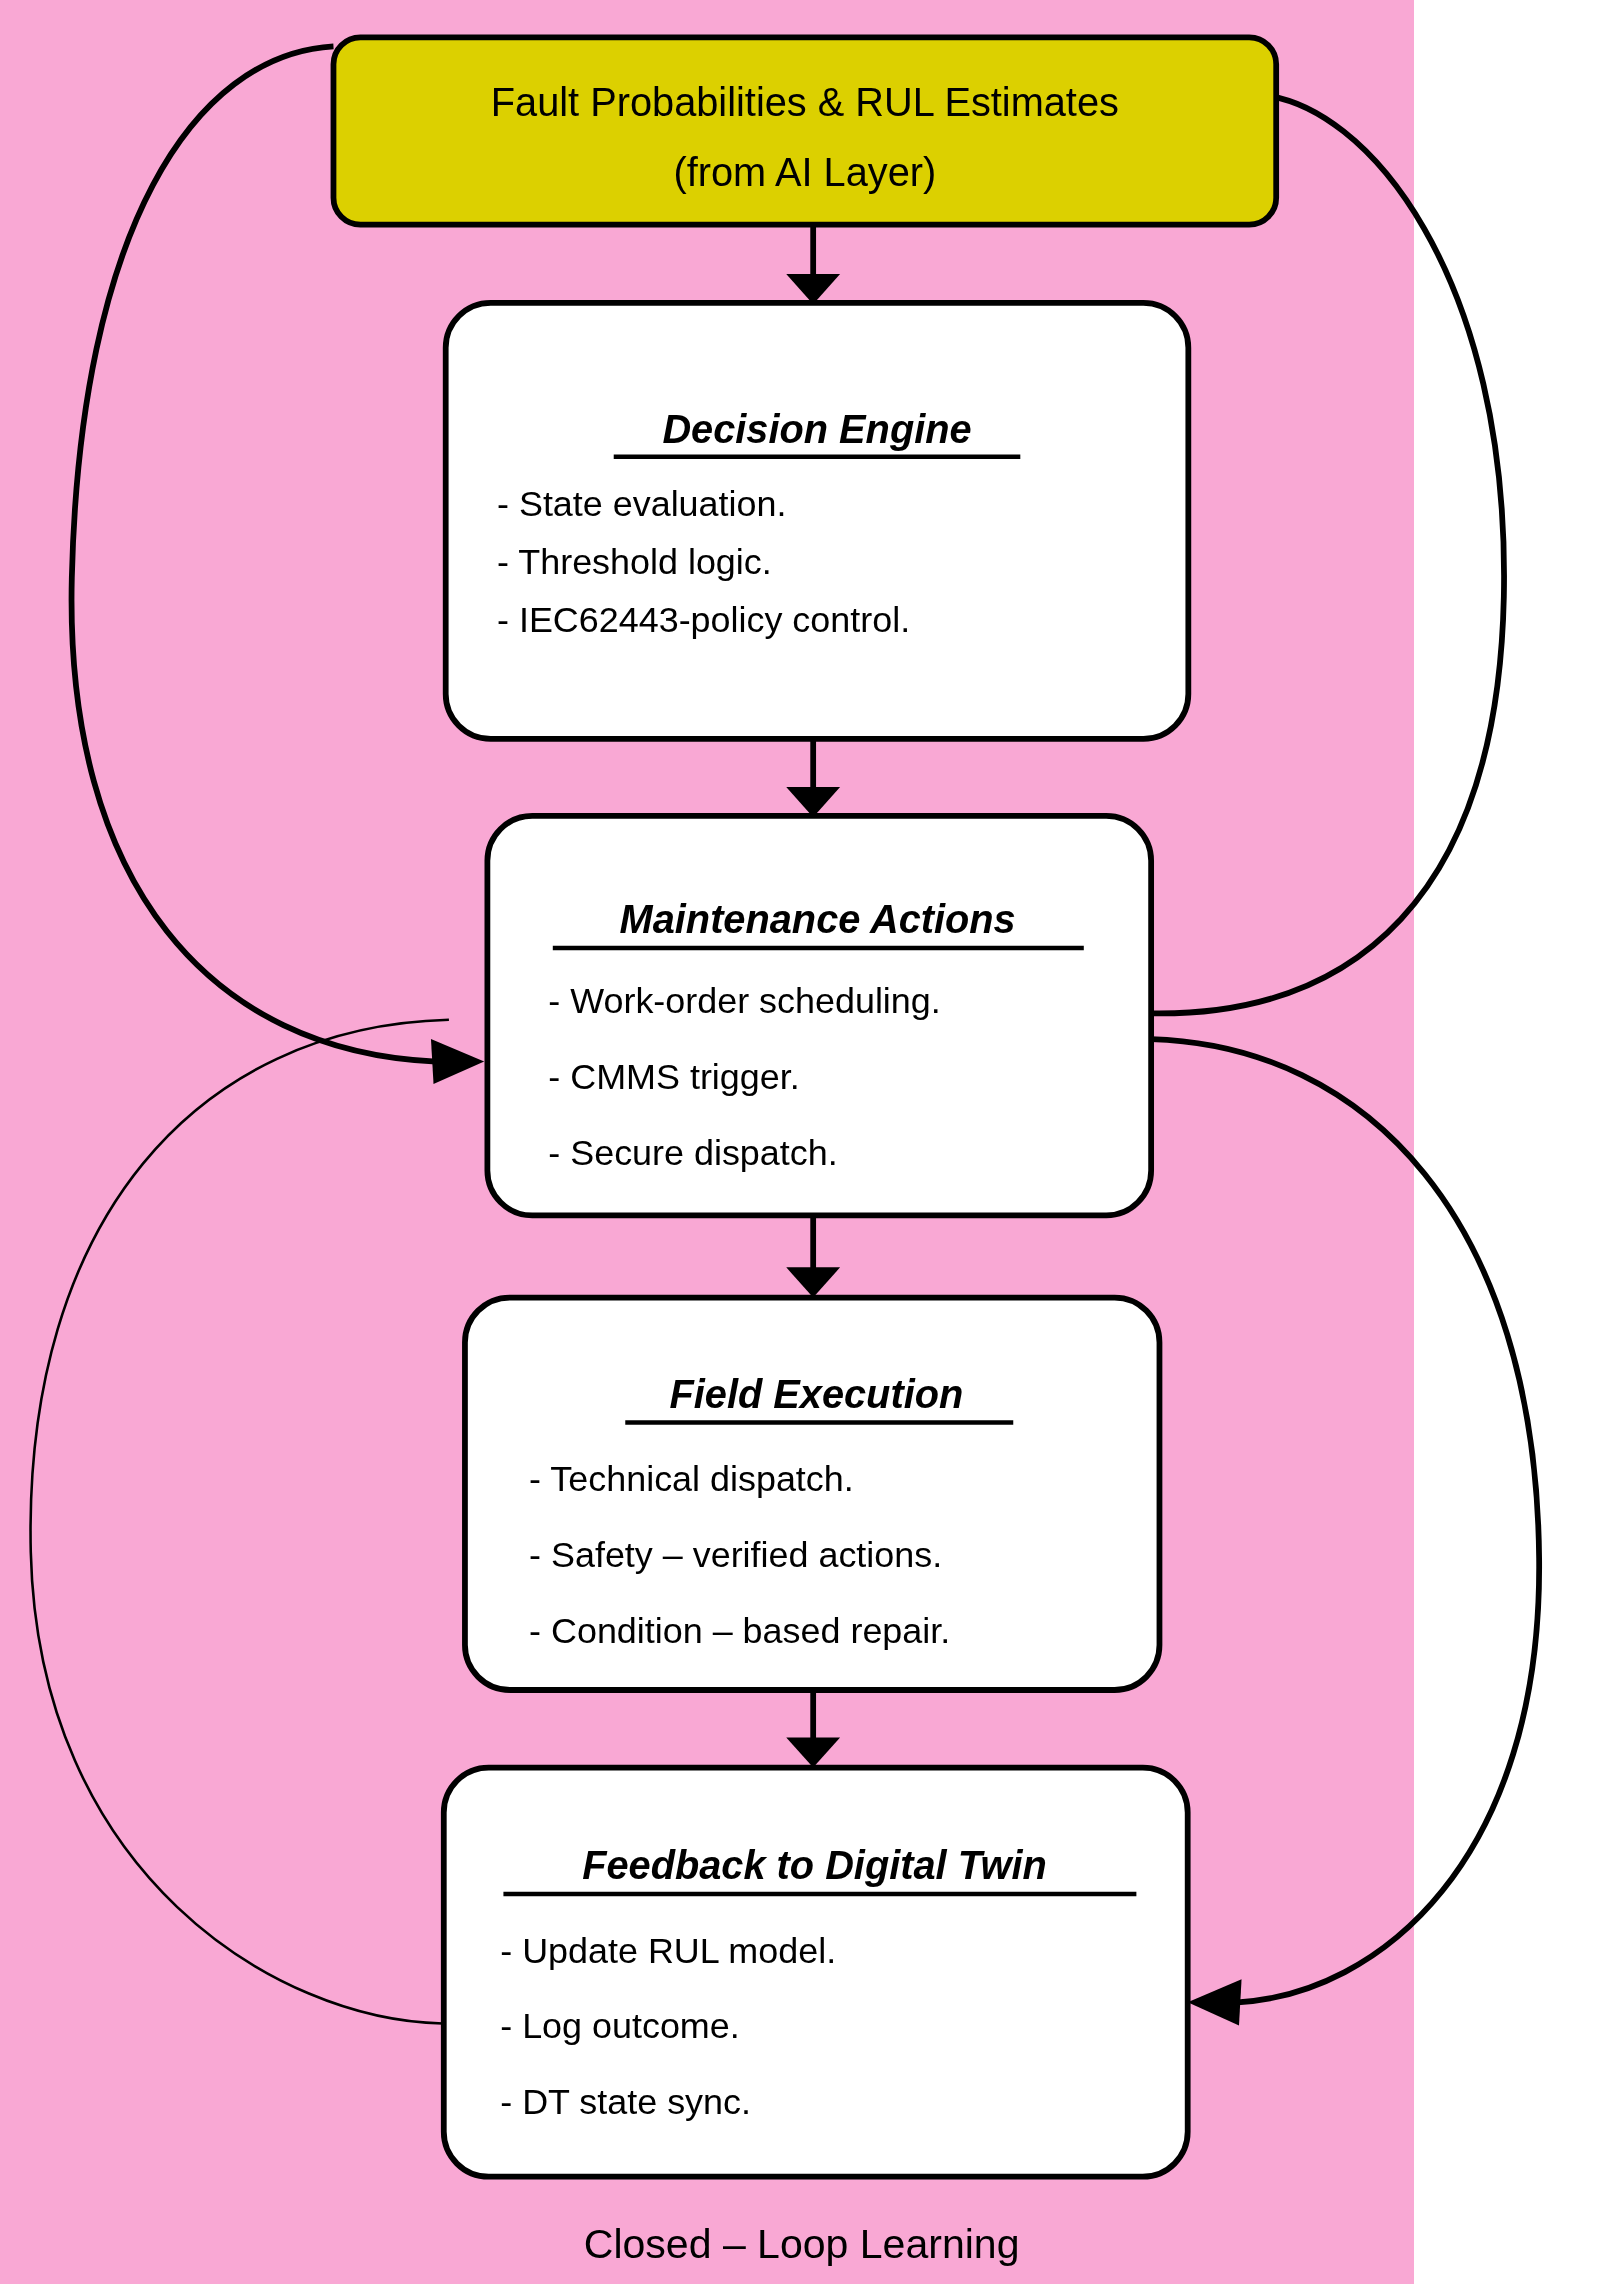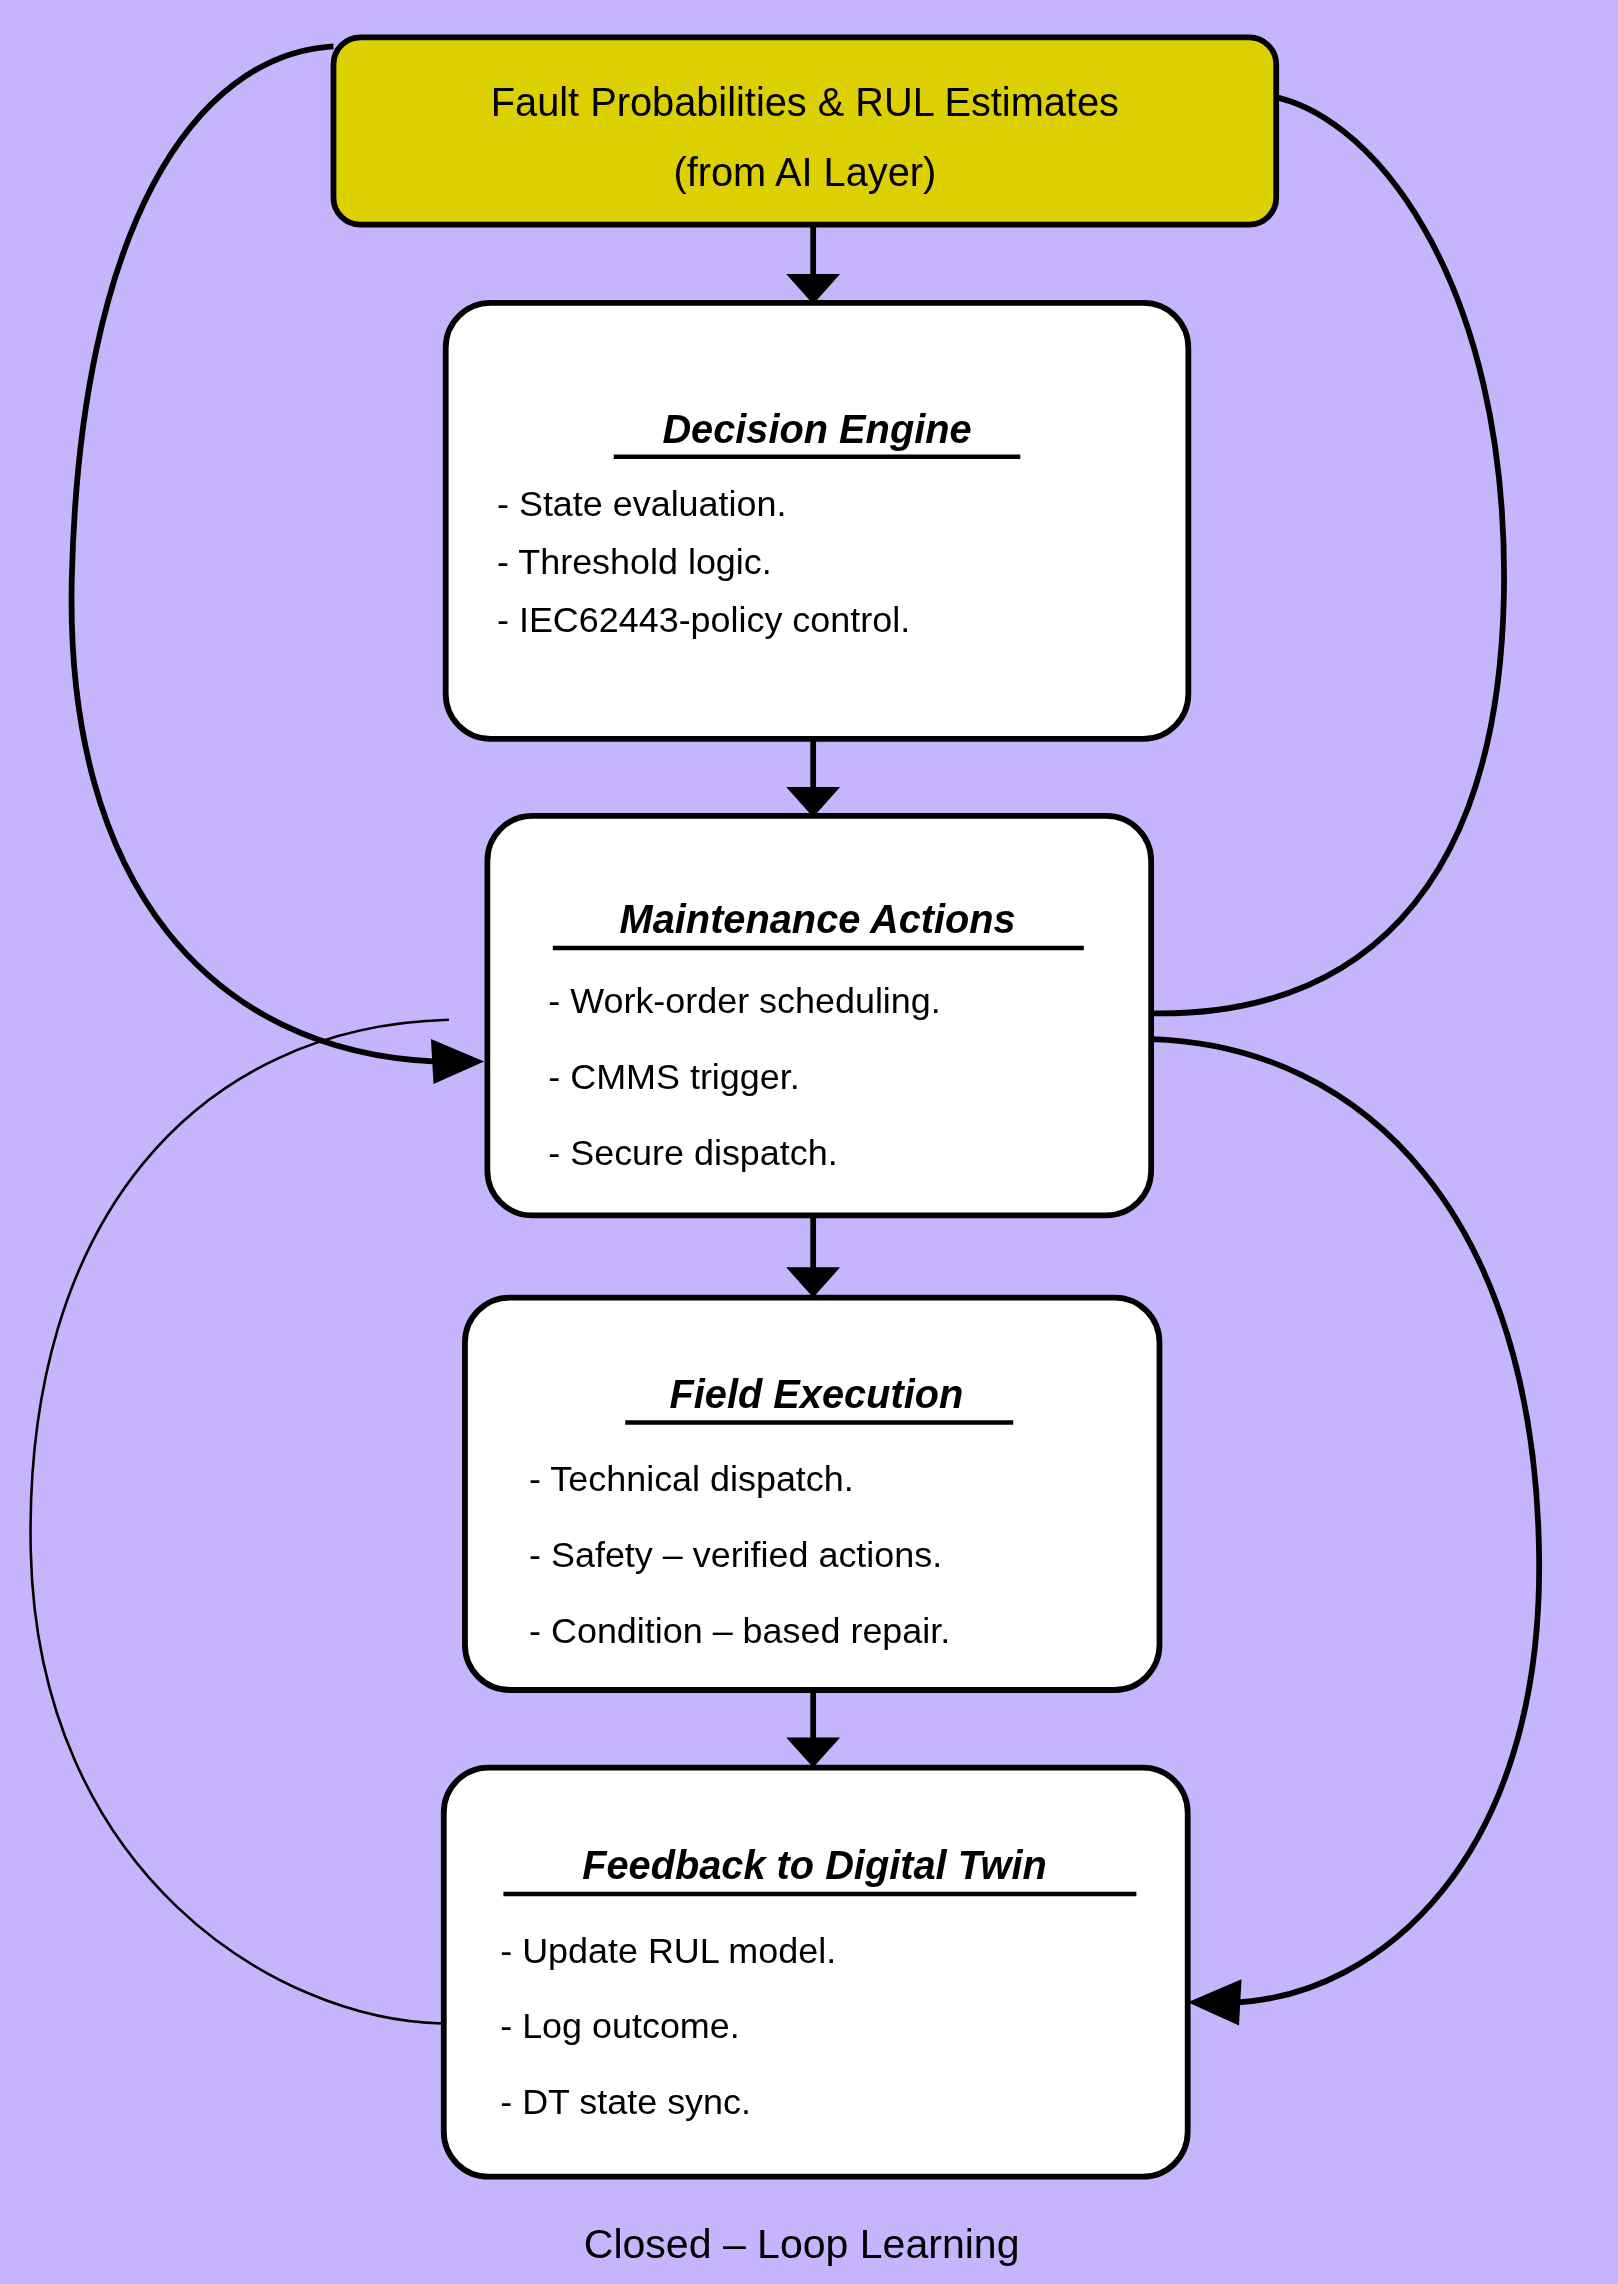--- a/index.html
+++ b/index.html
@@ -2,23 +2,23 @@
 <html style="font-size:10.3px"><head>
 <meta charset="utf-8">
 <style>
   html, body {
     margin: 0;
     padding: 0;
     background: #ffffff;
   }
   #diagram-root {
     position: relative;
-    width: 1618px;
+    width: 1414px;
     height: 2284px;
-    background: #c4b5fd;
+    background: #f9a8d4;
     font-family: "Liberation Sans", sans-serif;
   }
   svg.flow {
     position: absolute;
     left: 0;
     top: 0;
     width: 1618px;
     height: 2284px;
     display: block;
   }

